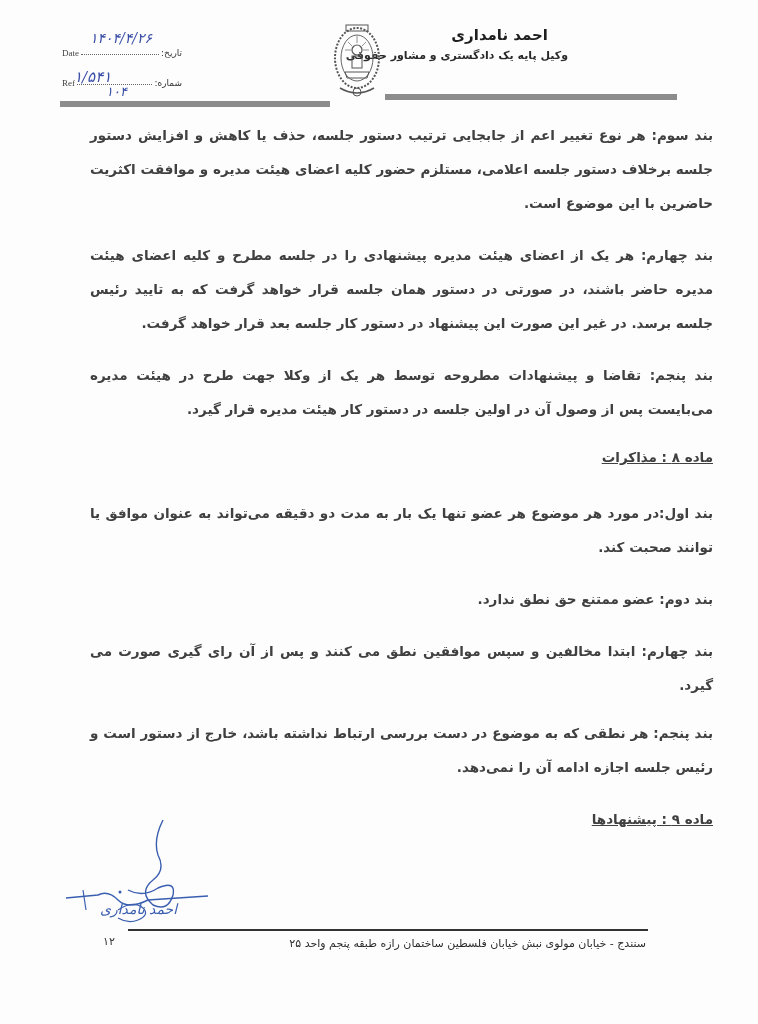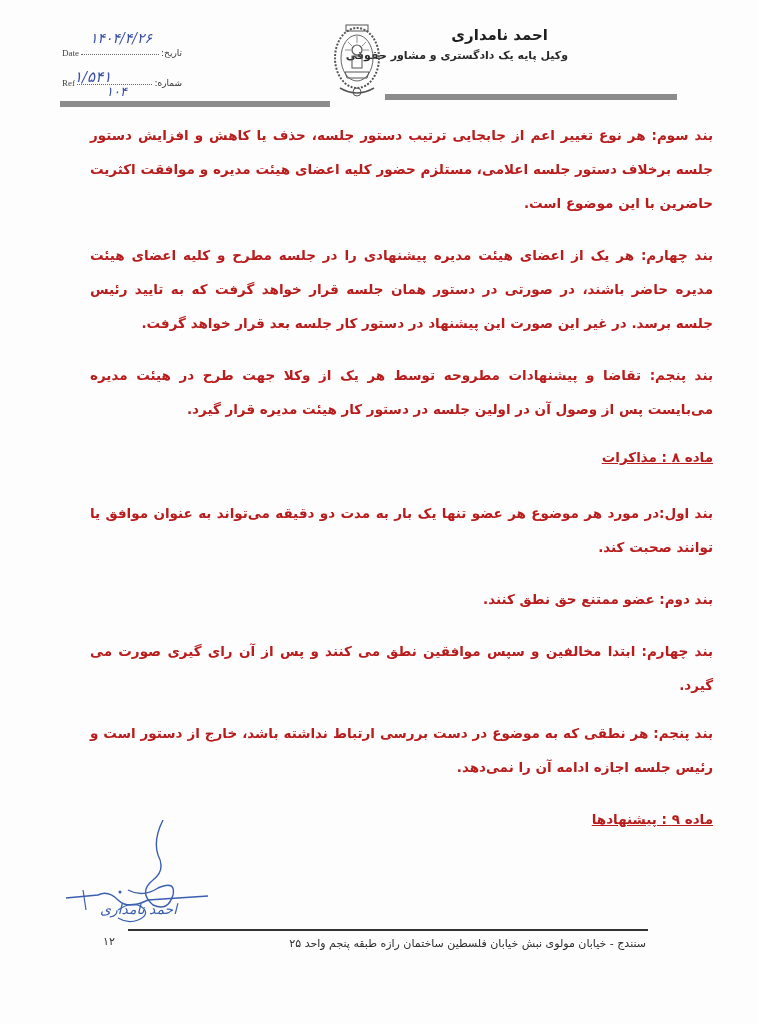--- a/index.html
+++ b/index.html
@@ -108,21 +108,21 @@
     .content {
       position: absolute;
       left: 90px;
       right: 45px;
       top: 118px;
       direction: rtl;
       text-align: justify;
       font-weight: bold;
       font-size: 13.5px;
       line-height: 34px;
-      color: #b91c1c;
+      color: #404040;
     }
     .para {
       margin: 0 0 14px 0;
     }
     .para.gap-lg { margin-bottom: 18px; }
     .section-heading {
       margin: 0 0 22px 0;
       font-weight: bold;
       text-decoration: underline;
     }
@@ -215,21 +215,21 @@
 
   <div class="header-bar-left"></div>
   <div class="header-bar-right"></div>
 
   <div class="content">
     <p class="para gap-lg">بند سوم: هر نوع تغییر اعم از جابجایی ترتیب دستور جلسه، حذف یا کاهش و افزایش دستور جلسه برخلاف دستور جلسه اعلامی،  مستلزم حضور کلیه اعضای هیئت مدیره و موافقت اکثریت حاضرین با این موضوع است.</p>
     <p class="para gap-lg">بند چهارم: هر یک از اعضای هیئت مدیره پیشنهادی را در جلسه مطرح و کلیه اعضای هیئت مدیره حاضر باشند، در صورتی در دستور همان جلسه قرار خواهد گرفت که به تایید رئیس جلسه برسد. در غیر این صورت این پیشنهاد در دستور کار جلسه بعد قرار خواهد گرفت.</p>
     <p class="para">بند پنجم: تقاضا و پیشنهادات مطروحه توسط هر یک از وکلا جهت طرح در هیئت مدیره می‌بایست پس از وصول آن در اولین جلسه در دستور کار هیئت مدیره قرار گیرد.</p>
     <p class="section-heading">ماده ۸ : مذاکرات</p>
     <p class="para gap-lg">بند اول:در مورد هر موضوع هر عضو تنها یک بار به مدت دو دقیقه می‌تواند به عنوان موافق یا توانند صحبت کند.</p>
-    <p class="para gap-lg">بند دوم: عضو ممتنع حق نطق کنند.</p>
+    <p class="para gap-lg">بند دوم: عضو ممتنع حق نطق ندارد.</p>
     <p class="para">بند چهارم: ابتدا مخالفین و سپس موافقین نطق می کنند و پس از آن رای گیری صورت می گیرد.</p>
     <p class="para gap-lg">بند پنجم: هر نطقی که به موضوع در دست بررسی ارتباط نداشته باشد، خارج از دستور است و رئیس جلسه اجازه ادامه آن را نمی‌دهد.</p>
     <p class="section-heading">ماده ۹ : پیشنهادها</p>
   </div>
 
   <div class="signature">
     <svg width="200" height="110" viewBox="0 0 200 110">
       <path d="M105 0 Q95 20 100 35 Q108 50 95 60 Q80 72 95 85 Q110 92 115 75 Q118 60 100 68 Q85 78 70 70" fill="none" stroke="#3b5fb0" stroke-width="1.4"></path>
       <path d="M8 78 L40 75 Q50 70 60 80 Q70 90 90 80 L150 76" fill="none" stroke="#3b5fb0" stroke-width="1.4"></path>
       <path d="M25 70 L28 90" fill="none" stroke="#3b5fb0" stroke-width="1.2"></path>

